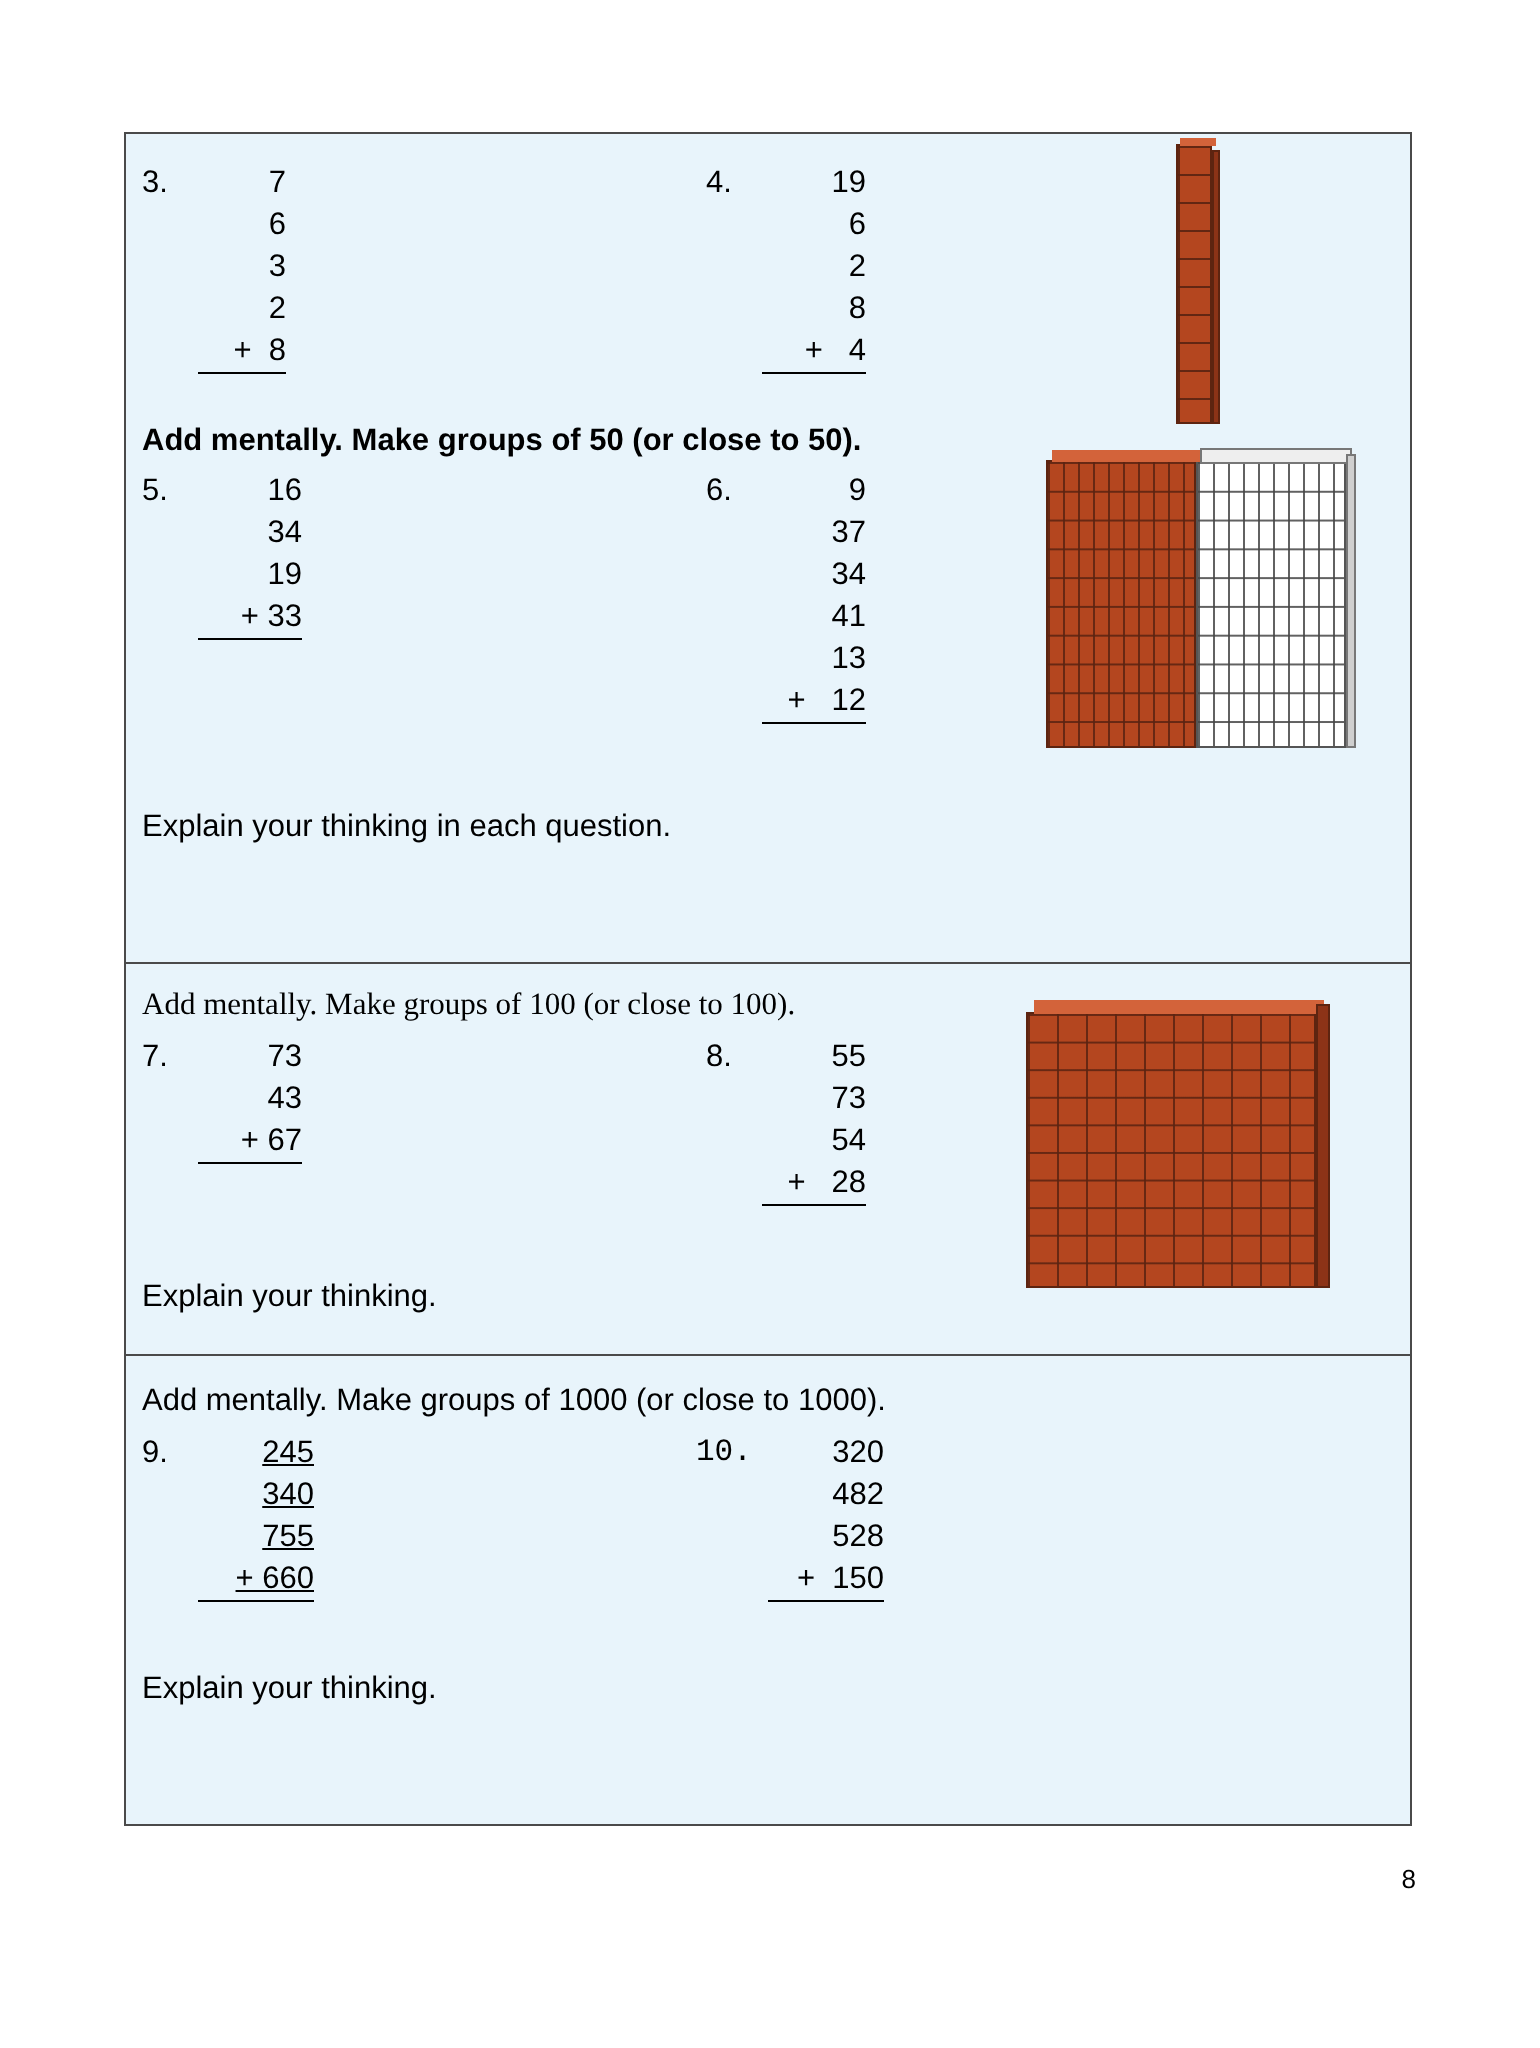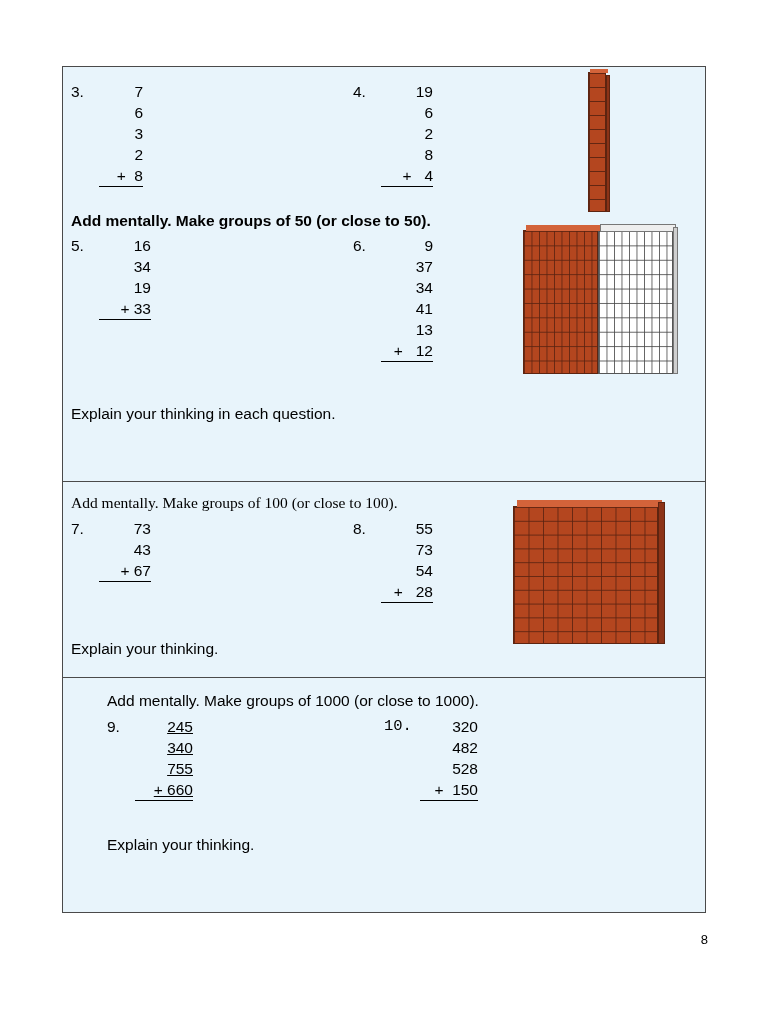--- a/index.html
+++ b/index.html
@@ -34,21 +34,21 @@
 
   .section {
     position: relative;
     box-sizing: border-box;
     border-bottom: 1px solid #4a4a4a;
   }
   .section:last-child { border-bottom: none; }
 
   .sec1 { height: 415px; }
   .sec2 { height: 196px; }
-  .sec3 { height: 234px; margin-left: 36px; }
+  .sec3 { height: 234px; }
 
   .instr {
     position: absolute;
     font-size: 15.5px;
     color: #000;
     white-space: nowrap;
   }
 
   
   .problem {

